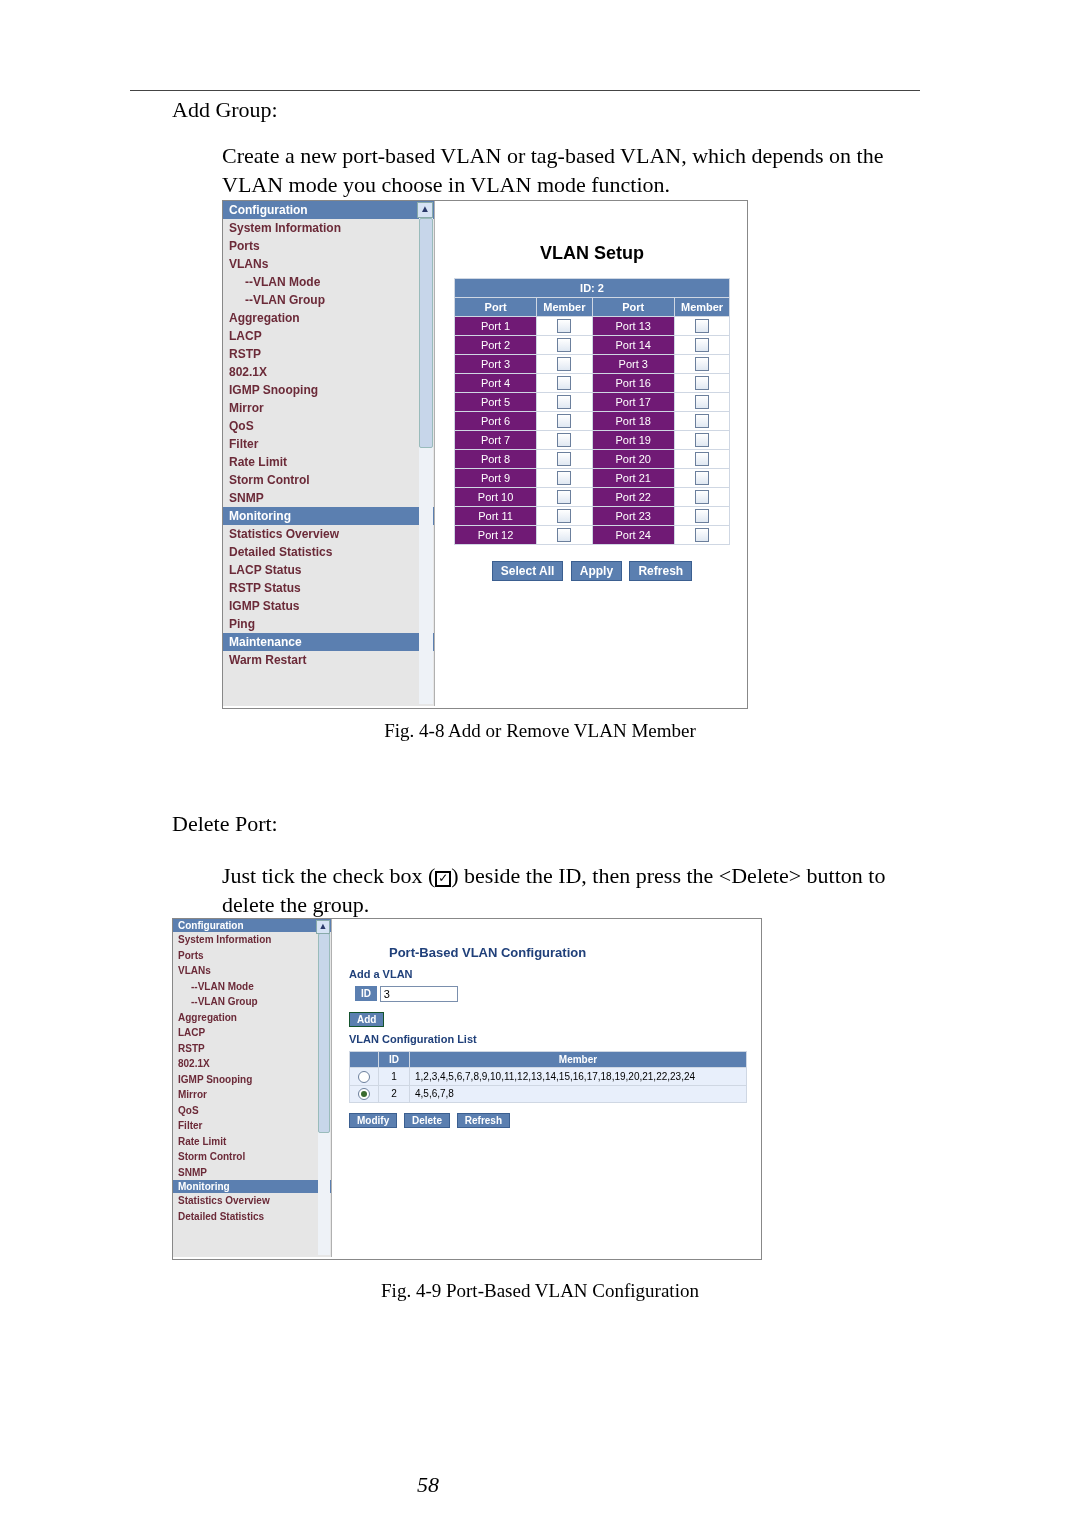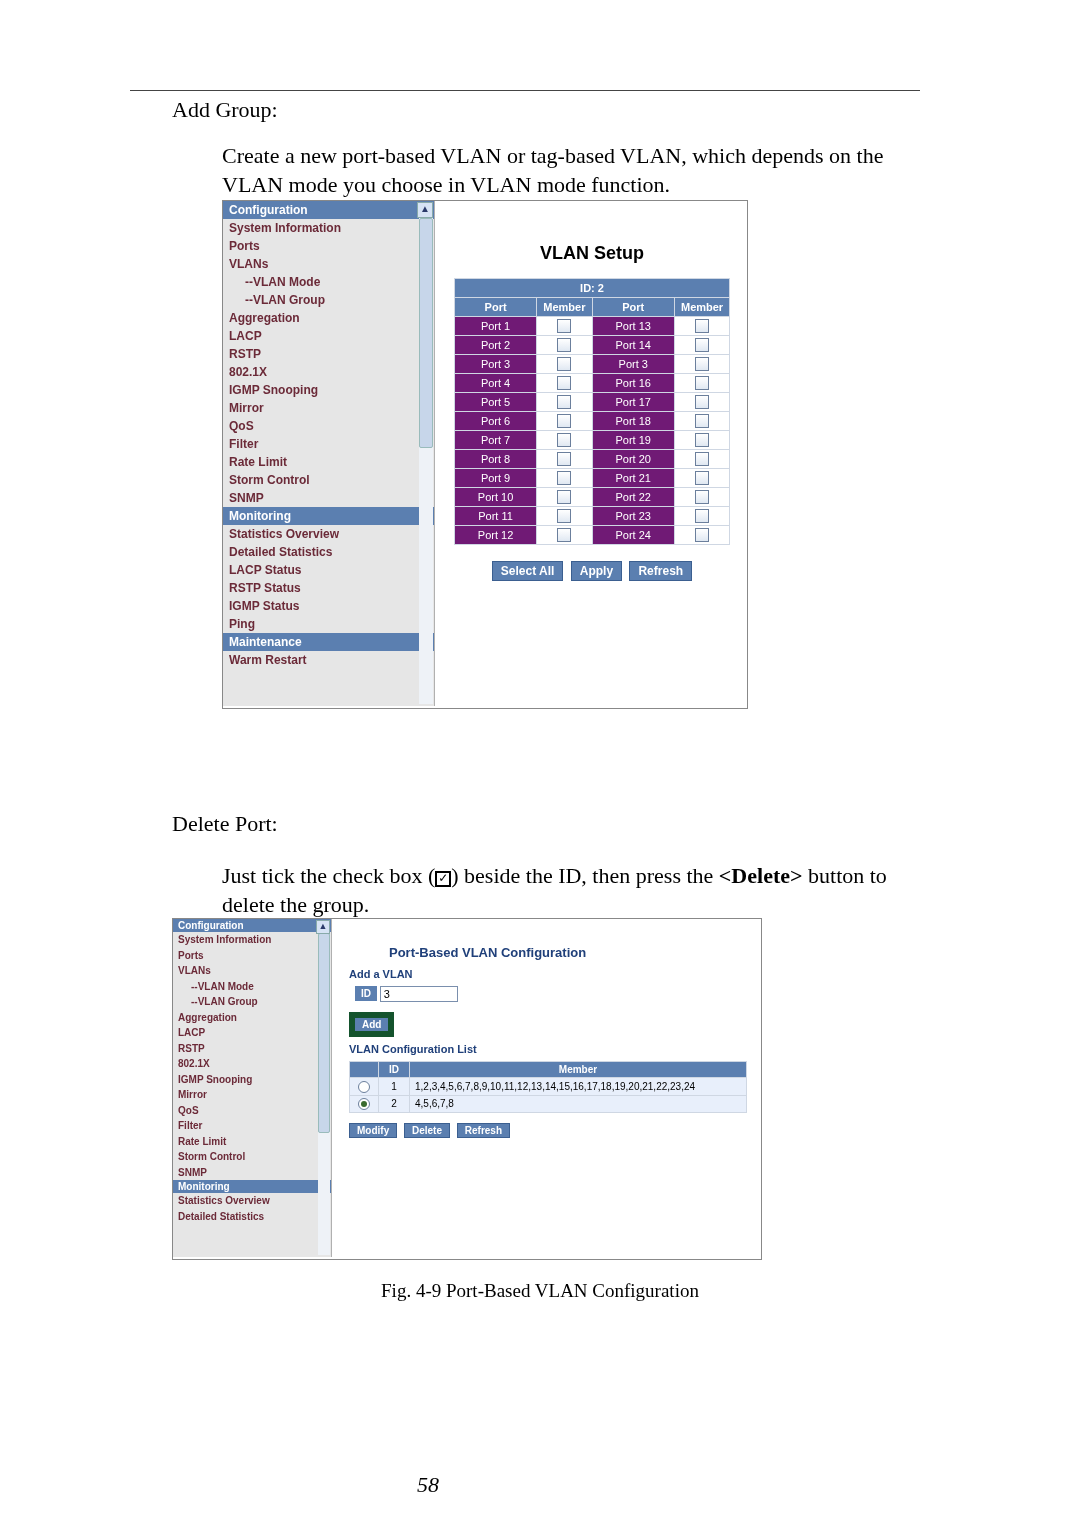--- a/index.html
+++ b/index.html
@@ -7,21 +7,21 @@
   .rule { position: absolute; top: 90px; left: 130px; width: 790px; border-top: 1px solid #444; }
   .body-text { font-size: 22px; line-height: 1.35; }
   .sect1 { position: absolute; top: 95px; left: 172px; width: 760px; }
   .sect1 .desc { margin-top: 16px; margin-left: 50px; width: 680px; }
   .caption1 { position: absolute; top: 718px; left: 0; width: 1080px; text-align: center; font-size: 19px; }
   .sect2 { position: absolute; top: 809px; left: 172px; width: 760px; }
   .sect2 .desc { margin-top: 22px; margin-left: 50px; width: 680px; }
   .caption2 { position: absolute; top: 1278px; left: 0; width: 1080px; text-align: center; font-size: 19px; }
   .pageno { position: absolute; bottom: 28px; left: 0; width: 856px; text-align: center; font-style: italic; font-size: 22px; }
   .checkbox-glyph { display: inline-block; border: 2px solid #000; width: 12px; height: 12px; font-size: 12px; line-height: 10px; text-align: center; font-family: sans-serif; vertical-align: 1px; }
-  b.btn-name { font-weight: bold; }
+  b.btn-name { font-weight: normal; }
 
   
   .shot1 { position: absolute; top: 200px; left: 222px; width: 524px; height: 507px; border: 1px solid #888; font-family: Verdana, Tahoma, sans-serif; font-size: 12px; background: #fff; }
   .shot1 .nav { position: absolute; left: 0; top: 0; width: 211px; height: 505px; background: #e6e6e6; border-right: 1px solid #b0b0b0; }
   .shot1 .navhead { background: #5b7fb0; color: #fff; font-weight: bold; padding: 2px 6px; font-size: 12px; }
   .shot1 .navitem { padding: 2px 6px; color: #6b2a38; font-weight: bold; font-size: 12px; }
   .shot1 .navitem.sub { padding-left: 22px; }
   .shot1 .scroll-up { position: absolute; right: 1px; top: 1px; width: 14px; height: 14px; background: #d6e3f5; border: 1px solid #8aa; color: #2a3a6a; font-size: 10px; text-align: center; line-height: 12px; }
   .shot1 .scrollbar-track { position: absolute; right: 1px; top: 17px; width: 14px; height: 486px; background: #eef2f7; }
   .shot1 .scrollbar-thumb { position: absolute; right: 1px; top: 17px; width: 14px; height: 230px; background: #c7d6ea; border: 1px solid #9bb; border-radius: 2px; box-sizing: border-box; }
@@ -44,21 +44,21 @@
   .shot2 .navitem { padding: 1px 5px; color: #6b2a38; font-weight: bold; font-size: 10px; line-height: 1.35; }
   .shot2 .navitem.sub { padding-left: 18px; }
   .shot2 .scroll-up { position: absolute; right: 1px; top: 1px; width: 12px; height: 12px; background: #d6e3f5; border: 1px solid #8aa; color: #2a3a6a; font-size: 9px; text-align: center; line-height: 10px; }
   .shot2 .scrollbar-track { position: absolute; right: 1px; top: 14px; width: 12px; height: 322px; background: #eef2f7; }
   .shot2 .scrollbar-thumb { position: absolute; right: 1px; top: 14px; width: 12px; height: 200px; background: #c7d6ea; border: 1px solid #9bb; border-radius: 2px; box-sizing: border-box; }
   .shot2 .main { position: absolute; left: 162px; top: 0; right: 0; bottom: 0; padding: 8px 14px; }
   .shot2 .title { font-weight: bold; font-size: 13px; color: #20407a; margin: 18px 0 8px 40px; }
   .shot2 .subhead { font-weight: bold; font-size: 11px; color: #20407a; margin: 6px 0; }
   .shot2 .idlabel { display: inline-block; background: #5b7fb0; color: #fff; font-weight: bold; padding: 2px 6px; font-size: 10px; }
   .shot2 input.idfield { width: 70px; border: 1px solid #7a8fad; font-size: 11px; padding: 1px 3px; vertical-align: middle; }
-  .shot2 .addbtn { display: inline-block; background: #5b7fb0; color: #fff; border: 6px solid #14532d; padding: 1px 7px; font-weight: bold; font-size: 10px; margin-top: 10px; }
+  .shot2 .addbtn { display: inline-block; background: #5b7fb0; color: #fff; border: 1px solid #14532d; padding: 1px 7px; font-weight: bold; font-size: 10px; margin-top: 10px; }
   .cfg-table { border-collapse: collapse; margin-top: 4px; width: 100%; }
   .cfg-table th { background: #5b7fb0; color: #fff; font-weight: bold; font-size: 10px; padding: 2px 5px; border: 1px solid #cfd7e3; text-align: center; }
   .cfg-table td { border: 1px solid #cfd7e3; font-size: 10px; padding: 2px 5px; background: #e8effb; color: #000; }
   .cfg-table td.sel { width: 18px; text-align: center; }
   .cfg-table td.idcell { width: 20px; text-align: center; }
   .radio { display: inline-block; width: 10px; height: 10px; border: 1px solid #6b7f9c; border-radius: 50%; background: #fff; vertical-align: middle; position: relative; }
   .radio.checked::after { content: ""; position: absolute; left: 2px; top: 2px; width: 6px; height: 6px; background: #3a6b2f; border-radius: 50%; }
   .shot2 .btnrow2 { margin-top: 10px; }
   .shot2 .uibtn2 { display: inline-block; background: #5b7fb0; color: #fff; border: 1px solid #3b5f90; padding: 1px 7px; font-weight: bold; font-size: 10px; margin-right: 4px; }
 </style>
@@ -199,20 +199,21 @@
         </table>
 
       <div class="btnrow">
         <span class="uibtn">Select All</span>
         <span class="uibtn">Apply</span>
         <span class="uibtn">Refresh</span>
       </div>
     </div>
   </div>
 
+  <div class="caption1 body-text">Fig. 4-8 Add or Remove VLAN Member</div>
 
   <div class="sect2 body-text">
     <div>Delete Port:</div>
     <div class="desc">
       <span>Just tick the check box (</span><span class="checkbox-glyph">✓</span><span>) beside the ID, then press the </span><b class="btn-name">&lt;Delete&gt;</b><span> button to delete the group.</span>
     </div>
   </div>
 
   <div class="shot2">
     <div class="nav">

